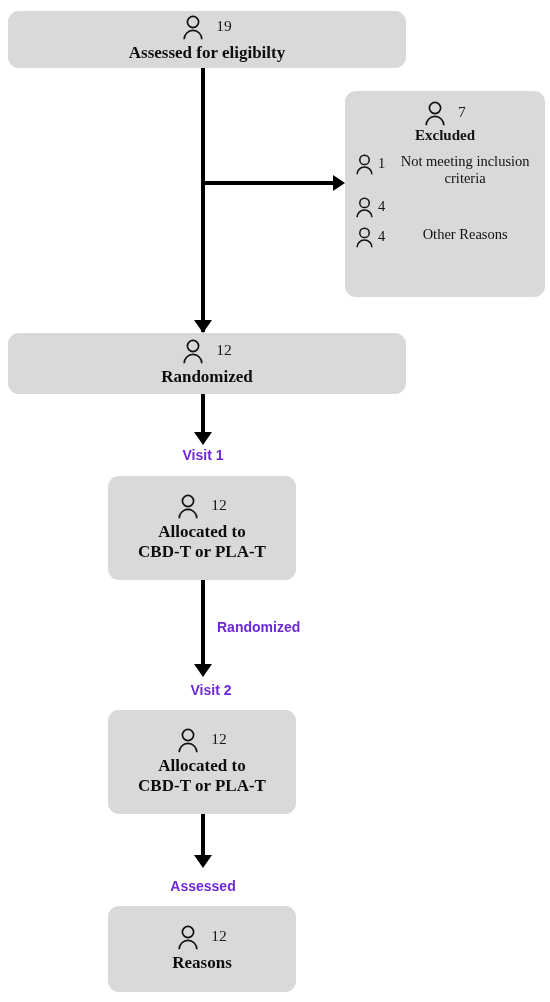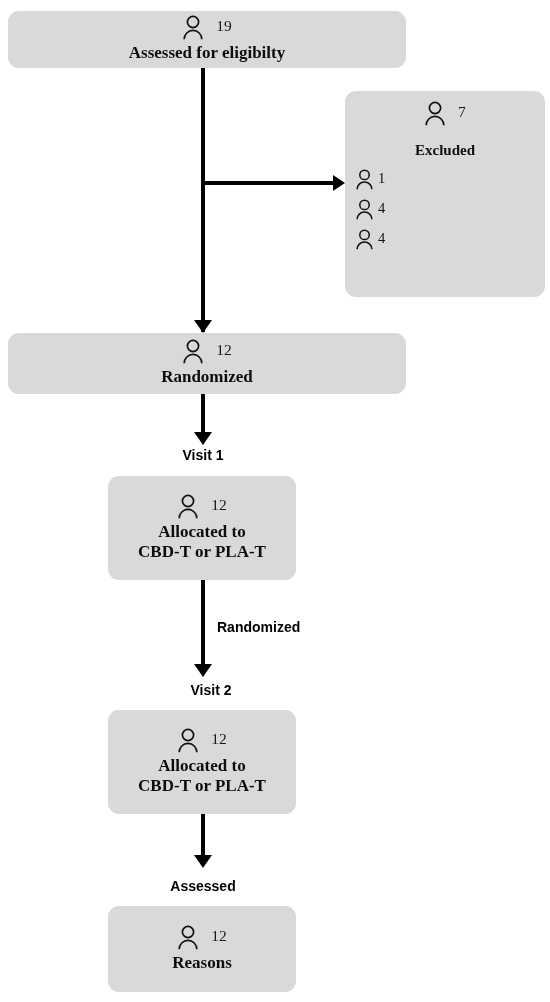--- a/index.html
+++ b/index.html
@@ -71,21 +71,21 @@
   .excluded-head {
     display: flex;
     flex-direction: column;
     align-items: center;
   }
   .excluded-title {
     font-family: "Liberation Serif", serif;
     font-weight: bold;
     font-size: 15px;
     line-height: 1.1;
-    margin-top: 16px;
+    margin-top: 1px;
   }
   .excluded-list {
     margin-top: 9px;
     width: 100%;
     display: flex;
     flex-direction: column;
     gap: 8px;
     padding: 0 8px 0 10px;
     box-sizing: border-box;
   }
@@ -141,21 +141,21 @@
     border-bottom: 8px solid transparent;
     border-left: 12px solid #000000;
   }
 
   
   .step-label {
     position: absolute;
     font-family: "Liberation Sans", sans-serif;
     font-weight: bold;
     font-size: 14px;
-    color: #000000;
+    color: #6d28d9;
     white-space: nowrap;
   }
   .step-label.centered {
     text-align: center;
     transform: translateX(-50%);
   }
 </style>
 </head>
 <body>
 
@@ -189,40 +189,42 @@
   <div class="excluded-list">
 
     <div class="excluded-item">
       <span class="person-icon">
         <svg viewBox="0 0 22 25" fill="none" stroke="#111111" stroke-width="1.8">
           <circle cx="11" cy="7" r="5.6"></circle>
           <path d="M2.2 24.2 a8.8 8.8 0 0 1 17.6 0"></path>
         </svg>
       </span>
       <span class="excl-num">1</span>
+      <span class="excl-text">Not meeting inclusion criteria</span>
     </div>
 
     <div class="excluded-item">
       <span class="person-icon">
         <svg viewBox="0 0 22 25" fill="none" stroke="#111111" stroke-width="1.8">
           <circle cx="11" cy="7" r="5.6"></circle>
           <path d="M2.2 24.2 a8.8 8.8 0 0 1 17.6 0"></path>
         </svg>
       </span>
       <span class="excl-num">4</span>
     </div>
 
     <div class="excluded-item">
       <span class="person-icon">
         <svg viewBox="0 0 22 25" fill="none" stroke="#111111" stroke-width="1.8">
           <circle cx="11" cy="7" r="5.6"></circle>
           <path d="M2.2 24.2 a8.8 8.8 0 0 1 17.6 0"></path>
         </svg>
       </span>
       <span class="excl-num">4</span>
+      <span class="excl-text">Other Reasons</span>
     </div>
 
   </div>
 </div>
 
 <div class="vline" style="left:201px; top:68px; height:264px;"></div>
 <div class="arrow-down" style="left:194px; top:320px;"></div>
 
 <div class="hline" style="left:203px; top:181px; width:132px;"></div>
 <div class="arrow-right" style="left:333px; top:175px;"></div>

